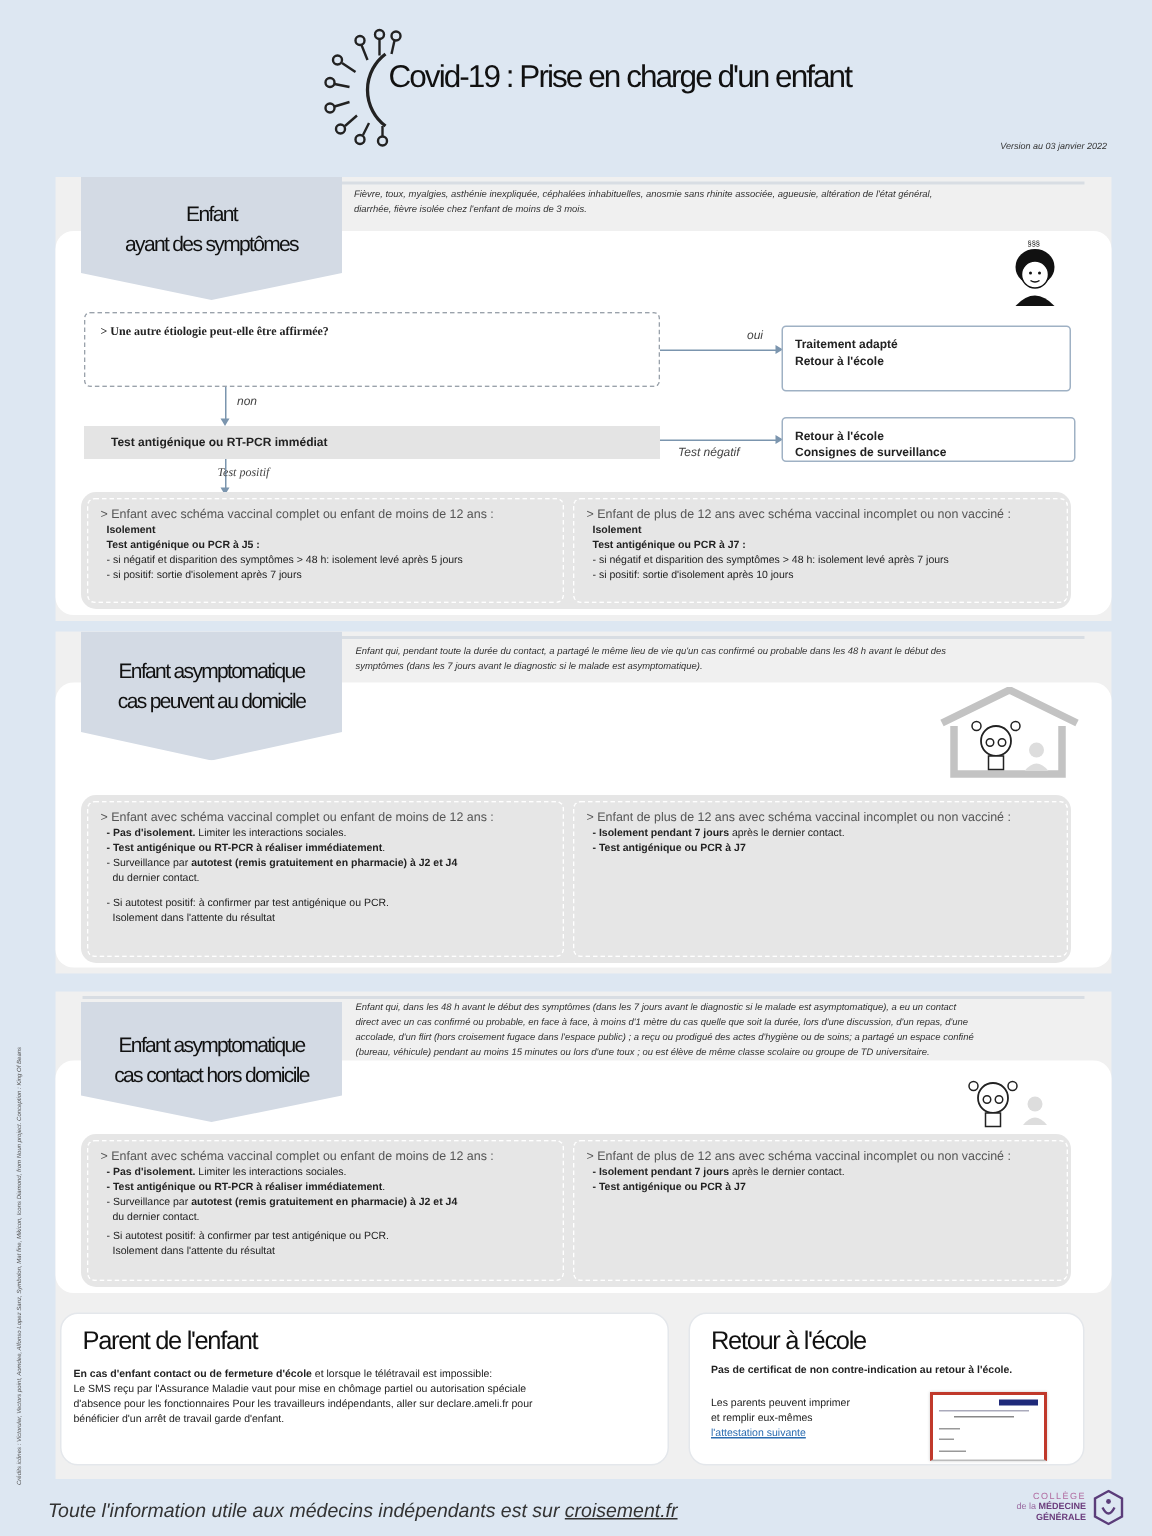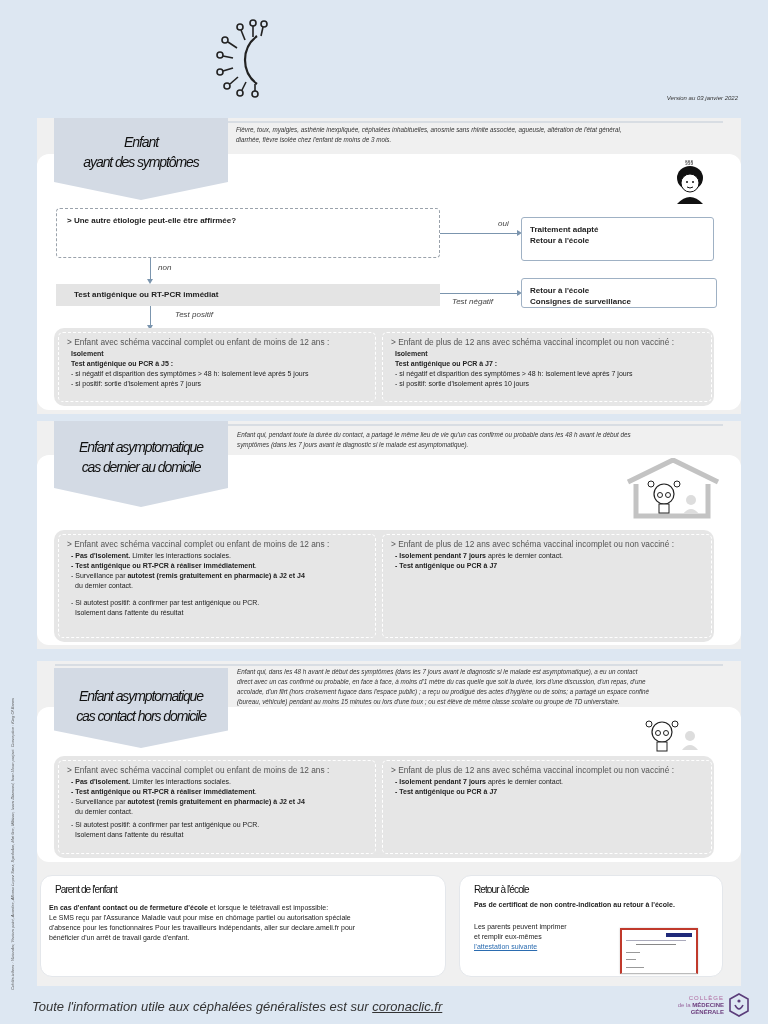--- a/index.html
+++ b/index.html
@@ -10,21 +10,21 @@
   .title-wrap svg { position: absolute; left: 0; top: 0; }
   .title { position: absolute; left: 44px; top: 22px; font-family: "Liberation Sans", sans-serif; font-size: 21px; letter-spacing: -1.3px; color: #111; white-space: nowrap; }
   .version { position: absolute; right: 30px; top: 95px; font-size: 6px; font-style: italic; color: #333; }
 
   .credits { position: absolute; left: 10px; top: 990px; transform-origin: 0 0; transform: rotate(-90deg); font-size: 4px; font-style: italic; color: #555; white-space: nowrap; }
 
   .panel { position: absolute; left: 37px; width: 704px; background: #f0f0f0; }
   .panel-inner { position: absolute; left: 0; right: 0; background: #fff; border-radius: 12px; }
   .panel .topline { position: absolute; left: 18px; right: 18px; top: 3px; height: 2px; background: #d8dde3; }
 
-  .tag { position: absolute; left: 54px; width: 174px; background: #d3dae4; text-align: center; font-size: 14px; letter-spacing: -1.1px; color: #111; display: flex; flex-direction: column; justify-content: center; line-height: 20px; clip-path: polygon(0 0, 100% 0, 100% 78%, 50% 100%, 0 78%); font-style: italic; }
+  .tag { position: absolute; left: 54px; width: 174px; background: #d3dae4; text-align: center; font-size: 14px; letter-spacing: -1.1px; color: #111; display: flex; flex-direction: column; justify-content: center; line-height: 20px; clip-path: polygon(0 0, 100% 0, 100% 78%, 50% 100%, 0 78%); }
 
   .desc { position: absolute; font-size: 6.3px; font-style: italic; color: #333; line-height: 10px; }
 
   .box-dashed { position: absolute; border: 1px dashed #9aa2ab; border-radius: 4px; background: #fff; font-size: 8px; padding: 6px 10px; line-height: 11px; }
   .box-solid { position: absolute; border: 1px solid #9fb1c4; border-radius: 3px; background: #fff; font-size: 8px; font-weight: bold; padding: 6px 8px; line-height: 11px; color: #222; }
   .grey-bar { position: absolute; background: #e4e4e4; font-size: 8px; font-weight: bold; padding: 6px 18px; }
 
   .arrow-v { position: absolute; width: 1px; background: #7b95ae; }
   .arrow-v::after { content: ""; position: absolute; left: -3px; bottom: -4px; border-left: 3.5px solid transparent; border-right: 3.5px solid transparent; border-top: 5px solid #7b95ae; }
   .arrow-h { position: absolute; height: 1px; background: #7b95ae; }
@@ -32,21 +32,21 @@
   .arrow-label { position: absolute; font-size: 8px; font-style: italic; color: #444; }
 
   .case-bg { position: absolute; background: #e6e6e6; border-radius: 10px; }
   .case-box { position: absolute; border: 1px dashed #fff; border-radius: 5px; padding: 4px 8px; font-size: 7px; line-height: 10px; color: #222; }
   .case-head { font-size: 8.3px; color: #555; margin-bottom: 2px; white-space: nowrap; }
   .case-box b { font-weight: bold; }
   .case-box .line { white-space: nowrap; padding-left: 4px; }
   .case-box .gap { height: 7px; }
 
   .bottom-card { position: absolute; background: #fff; border-radius: 12px; border: 1px solid #e4e7eb; }
-  .bottom-title { font-size: 10px; letter-spacing: -0.9px; color: #111; }
+  .bottom-title { font-size: 17px; letter-spacing: -0.9px; color: #111; }
   .bottom-text { font-size: 7px; line-height: 10px; color: #222; }
   .link { color: #2b6cb0; text-decoration: underline; }
 
   .footer-text { position: absolute; left: 32px; top: 999px; font-size: 13px; font-style: italic; color: #333; }
   .footer-text .link { color: #333; }
   .logo { position: absolute; right: 18px; top: 993px; display: flex; align-items: center; gap: 4px; }
   .logo-text { text-align: right; font-size: 6px; line-height: 7px; color: #6b3d7d; font-weight: bold; }
   .logo-text .s { color: #b06aa0; font-weight: normal; letter-spacing: 1px; }
 </style>
 </head>
@@ -69,20 +69,21 @@
       <line x1="18" y1="50" x2="8" y2="53"></line>
         <circle cx="5" cy="54" r="3"></circle>
       <line x1="23" y1="59" x2="15" y2="66"></line>
         <circle cx="12" cy="68" r="3"></circle>
       <line x1="31" y1="64" x2="27" y2="72"></line>
         <circle cx="25" cy="75" r="3"></circle>
       <line x1="40" y1="66" x2="40" y2="73"></line>
         <circle cx="40" cy="76" r="3"></circle>
     </g>
   </svg>
+  <div class="title">Covid-19 : Prise en charge d'un enfant</div>
 </div>
 <div class="version">Version au 03 janvier 2022</div>
 
 <div class="credits">Crédits icônes : Victoruler, Vectors point, Aomdee, Alfonso Lopez Sanz, Symbolon, Mat fine, Mikicon, Icons Diamond, from Noun project. Conception : King Of Beans</div>
 
 <div class="panel" style="top:118px;height:296px;">
   <div class="topline"></div>
   <div class="panel-inner" style="top:36px;bottom:4px;"></div>
 </div>
 <div class="tag" style="top:118px;height:82px;">
@@ -96,21 +97,21 @@
 <svg style="position:absolute;left:673px;top:158px;" width="34" height="46" viewBox="0 0 34 46">
   <text x="12" y="6" font-size="5" fill="#222">§§§</text>
   <ellipse cx="17" cy="20" rx="13" ry="12" fill="#111"></ellipse>
   <ellipse cx="17" cy="25" rx="9" ry="9" fill="#fff" stroke="#111"></ellipse>
   <circle cx="14" cy="24" r="1" fill="#111"></circle>
     <circle cx="20" cy="24" r="1" fill="#111"></circle>
   <path d="M14 29 Q17 31 20 29" stroke="#111" fill="none"></path>
   <path d="M4 46 Q17 32 30 46 Z" fill="#111"></path>
 </svg>
 
-<div class="box-dashed" style="left:56px;top:208px;width:384px;height:50px;">
+<div class="box-dashed" style="left:56px;top:208px;width:384px;height:50px;font-family:Liberation Serif, serif;">
   <div style="font-weight:bold;">&gt; Une autre étiologie peut-elle être affirmée?</div>
 </div>
 <div class="arrow-h" style="left:440px;top:233px;width:78px;"></div>
 <div class="arrow-label" style="left:498px;top:219px;">oui</div>
 <div class="box-solid" style="left:521px;top:217px;width:193px;height:44px;">
   <div>Traitement adapté</div>
   <div>Retour à l'école</div>
 </div>
 
 <div class="arrow-v" style="left:150px;top:258px;height:22px;"></div>
@@ -118,21 +119,21 @@
 
 <div class="grey-bar" style="left:56px;top:284px;width:384px;height:22px;">Test antigénique ou RT-PCR immédiat</div>
 <div class="arrow-h" style="left:440px;top:293px;width:78px;"></div>
 <div class="arrow-label" style="left:452px;top:297px;">Test négatif</div>
 <div class="box-solid" style="left:521px;top:278px;width:196px;height:30px;">
   <div>Retour à l'école</div>
   <div>Consignes de surveillance</div>
 </div>
 
 <div class="arrow-v" style="left:150px;top:306px;height:20px;"></div>
-<div class="arrow-label" style="left:175px;top:310px;">Test positif</div>
+<div class="arrow-label" style="left:145px;top:310px;font-family:Liberation Serif, serif;">Test positif</div>
 
 <div class="case-bg" style="left:54px;top:328px;width:660px;height:78px;"></div>
 <div class="case-box" style="left:58px;top:332px;width:318px;height:70px;">
   <div class="case-head">&gt; Enfant avec schéma vaccinal complet ou enfant de moins de 12 ans :</div>
   <div class="line"><b>Isolement</b></div>
   <div class="line"><b>Test antigénique ou PCR à J5 :</b></div>
   <div class="line">- si négatif et disparition des symptômes &gt; 48 h: isolement levé après 5 jours</div>
   <div class="line">- si positif: sortie d'isolement après 7 jours</div>
 </div>
 <div class="case-box" style="left:382px;top:332px;width:330px;height:70px;">
@@ -142,21 +143,21 @@
   <div class="line">- si négatif et disparition des symptômes &gt; 48 h: isolement levé après 7 jours</div>
   <div class="line">- si positif: sortie d'isolement après 10 jours</div>
 </div>
 
 <div class="panel" style="top:421px;height:228px;">
   <div class="topline"></div>
   <div class="panel-inner" style="top:34px;bottom:4px;"></div>
 </div>
 <div class="tag" style="top:421px;height:86px;">
   <span>Enfant asymptomatique</span>
-  <span style="margin-bottom:14px;">cas dernier au domicile</span>
+  <span style="margin-bottom:14px;">cas peuvent au domicile</span>
 </div>
 <div class="desc" style="left:237px;top:430px;width:500px;">
   <div>Enfant qui, pendant toute la durée du contact, a partagé le même lieu de vie qu'un cas confirmé ou probable dans les 48 h avant le début des</div>
   <div>symptômes (dans les 7 jours avant le diagnostic si le malade est asymptomatique).</div>
 </div>
 <svg style="position:absolute;left:624px;top:458px;" width="98" height="62" viewBox="0 0 98 62">
   <path d="M4 24 L49 2 L94 24" fill="none" stroke="#c3c3c3" stroke-width="5"></path>
   <path d="M12 26 L12 58 L84 58 L84 26" fill="none" stroke="#c3c3c3" stroke-width="5"></path>
   <g>
     <circle cx="40" cy="36" r="10" fill="#fff" stroke="#222" stroke-width="1.2"></circle>
@@ -257,21 +258,21 @@
     <div style="position:absolute;right:4px;top:3px;width:26px;height:4px;background:#1f2a7a;"></div>
     <div style="position:absolute;left:4px;top:10px;width:60px;height:1px;background:#aab;"></div>
     <div style="position:absolute;left:14px;top:14px;width:40px;height:1px;background:#888;"></div>
     <div style="position:absolute;left:4px;top:22px;width:14px;height:1px;background:#999;"></div>
     <div style="position:absolute;left:4px;top:29px;width:10px;height:1px;background:#999;"></div>
     <div style="position:absolute;left:4px;top:37px;width:18px;height:1px;background:#999;"></div>
   </div>
 </div>
 
 <div class="footer-text">
-  <span>Toute l'information utile aux céphalées généralistes est sur </span><a class="link">coronaclic.fr</a>
+  <span>Toute l'information utile aux médecins indépendants est sur </span><a class="link">croisement.fr</a>
 </div>
 <div class="logo">
   <div class="logo-text">
     <div class="s">COLLÈGE</div>
     <div><span style="font-weight:normal;color:#9a6aa0;">de la </span><span>MÉDECINE</span></div>
     <div>GÉNÉRALE</div>
   </div>
   <svg width="22" height="24" viewBox="0 0 22 24">
     <path d="M11 1 L20 6 L20 18 L11 23 L2 18 L2 6 Z" fill="none" stroke="#5b3d7a" stroke-width="1.6"></path>
     <circle cx="11" cy="8" r="1.6" fill="#5b3d7a"></circle>

